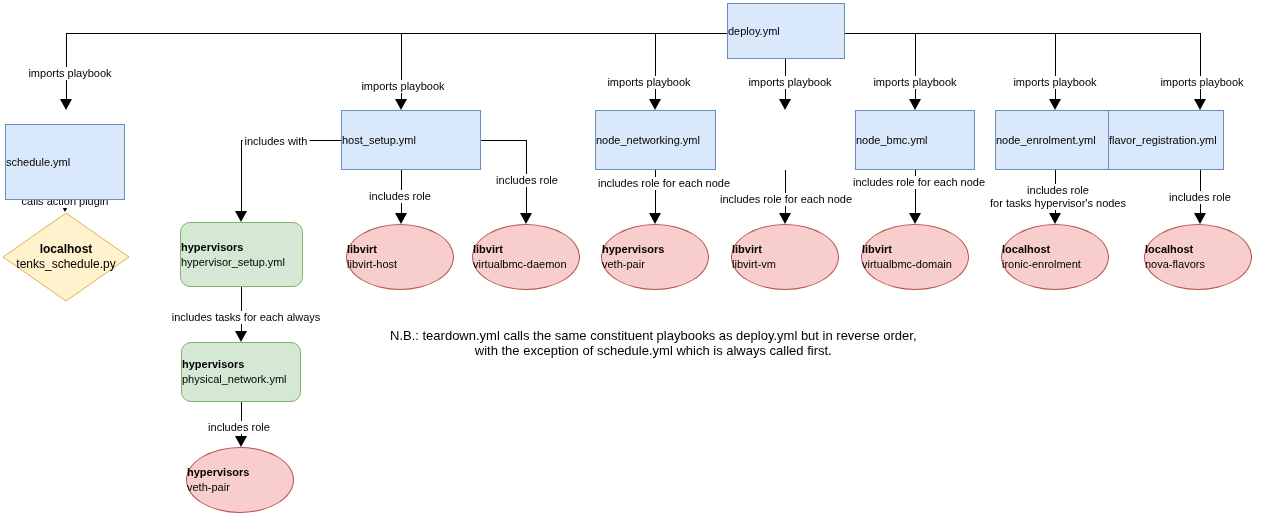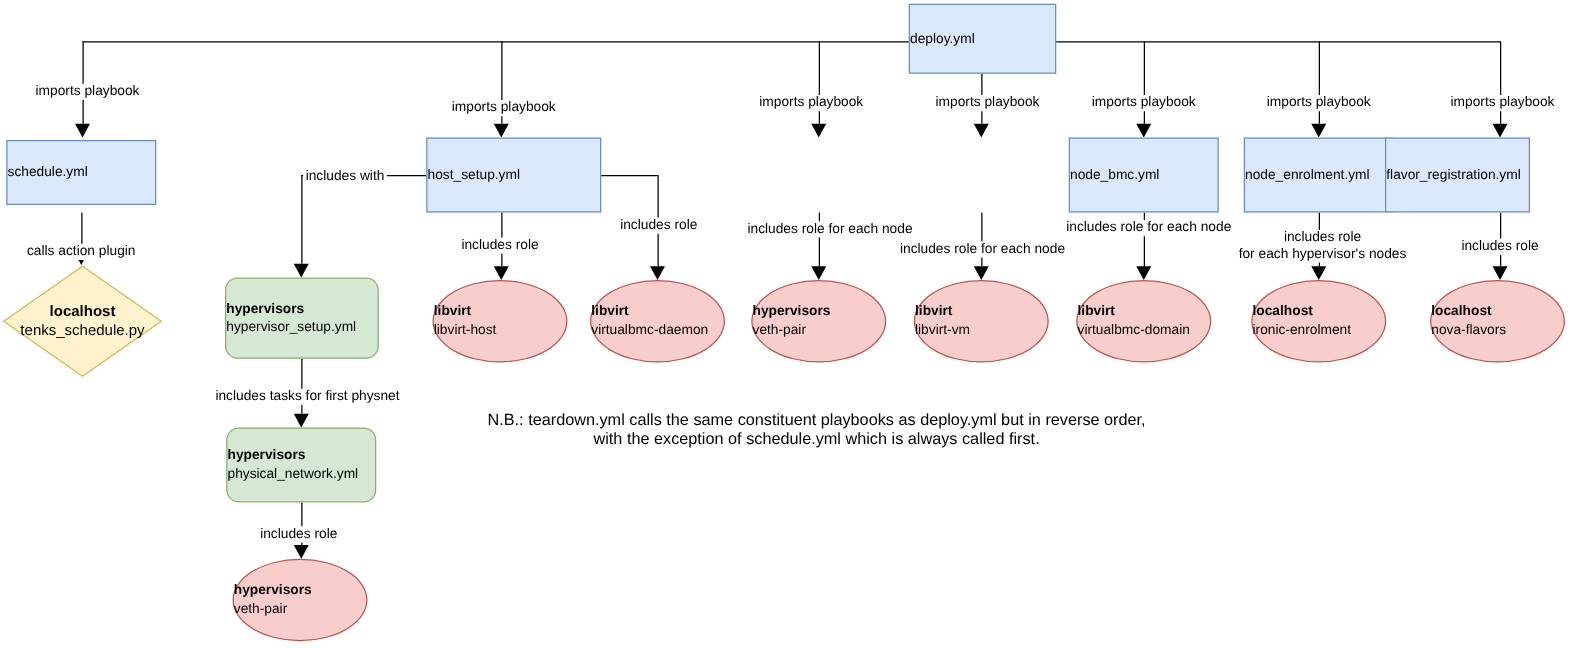--- a/index.html
+++ b/index.html
@@ -78,34 +78,37 @@
 
   <div class="edge-label" style="left:65px;top:195px">calls action plugin</div>
   <div class="edge-label" style="left:276px;top:135px">includes with</div>
   <div class="edge-label" style="left:400px;top:190px">includes role</div>
   <div class="edge-label" style="left:527px;top:174px">includes role</div>
   <div class="edge-label" style="left:664px;top:177px">includes role for each node</div>
   <div class="edge-label" style="left:786px;top:193px">includes role for each node</div>
   <div class="edge-label" style="left:919px;top:176px">includes role for each node</div>
   <div class="edge-label" style="left:1058px;top:184px">
     <div>includes role</div>
-    <div>for each hypervisor's nodes</div>
+    <div>for tasks hypervisor's nodes</div>
   </div>
   <div class="edge-label" style="left:1200px;top:191px">includes role</div>
-  <div class="edge-label" style="left:246px;top:311px">includes tasks for first physnet</div>
+  <div class="edge-label" style="left:246px;top:311px">includes tasks for each always</div>
   <div class="edge-label" style="left:239px;top:421px">includes role</div>
 
   <div class="node blue" style="left:727px;top:3px;width:118px;height:56px">
     <span>deploy.yml</span>
   </div>
-  <div class="node blue" style="left:5px;top:112px;width:120px;height:52px">
+  <div class="node blue" style="left:5px;top:124px;width:120px;height:76px">
     <span>schedule.yml</span>
   </div>
   <div class="node blue" style="left:341px;top:110px;width:140px;height:60px">
     <span>host_setup.yml</span>
+  </div>
+  <div class="node blue" style="left:595px;top:110px;width:121px;height:60px">
+    <span>node_networking.yml</span>
   </div>
   <div class="node blue" style="left:995px;top:110px;width:120px;height:60px">
     <span>node_enrolment.yml</span>
   </div>
   <div class="node blue" style="left:855px;top:110px;width:120px;height:60px">
     <span>node_bmc.yml</span>
   </div>
   <div class="node blue" style="left:1108px;top:110px;width:116px;height:60px">
     <span>flavor_registration.yml</span>
   </div>

